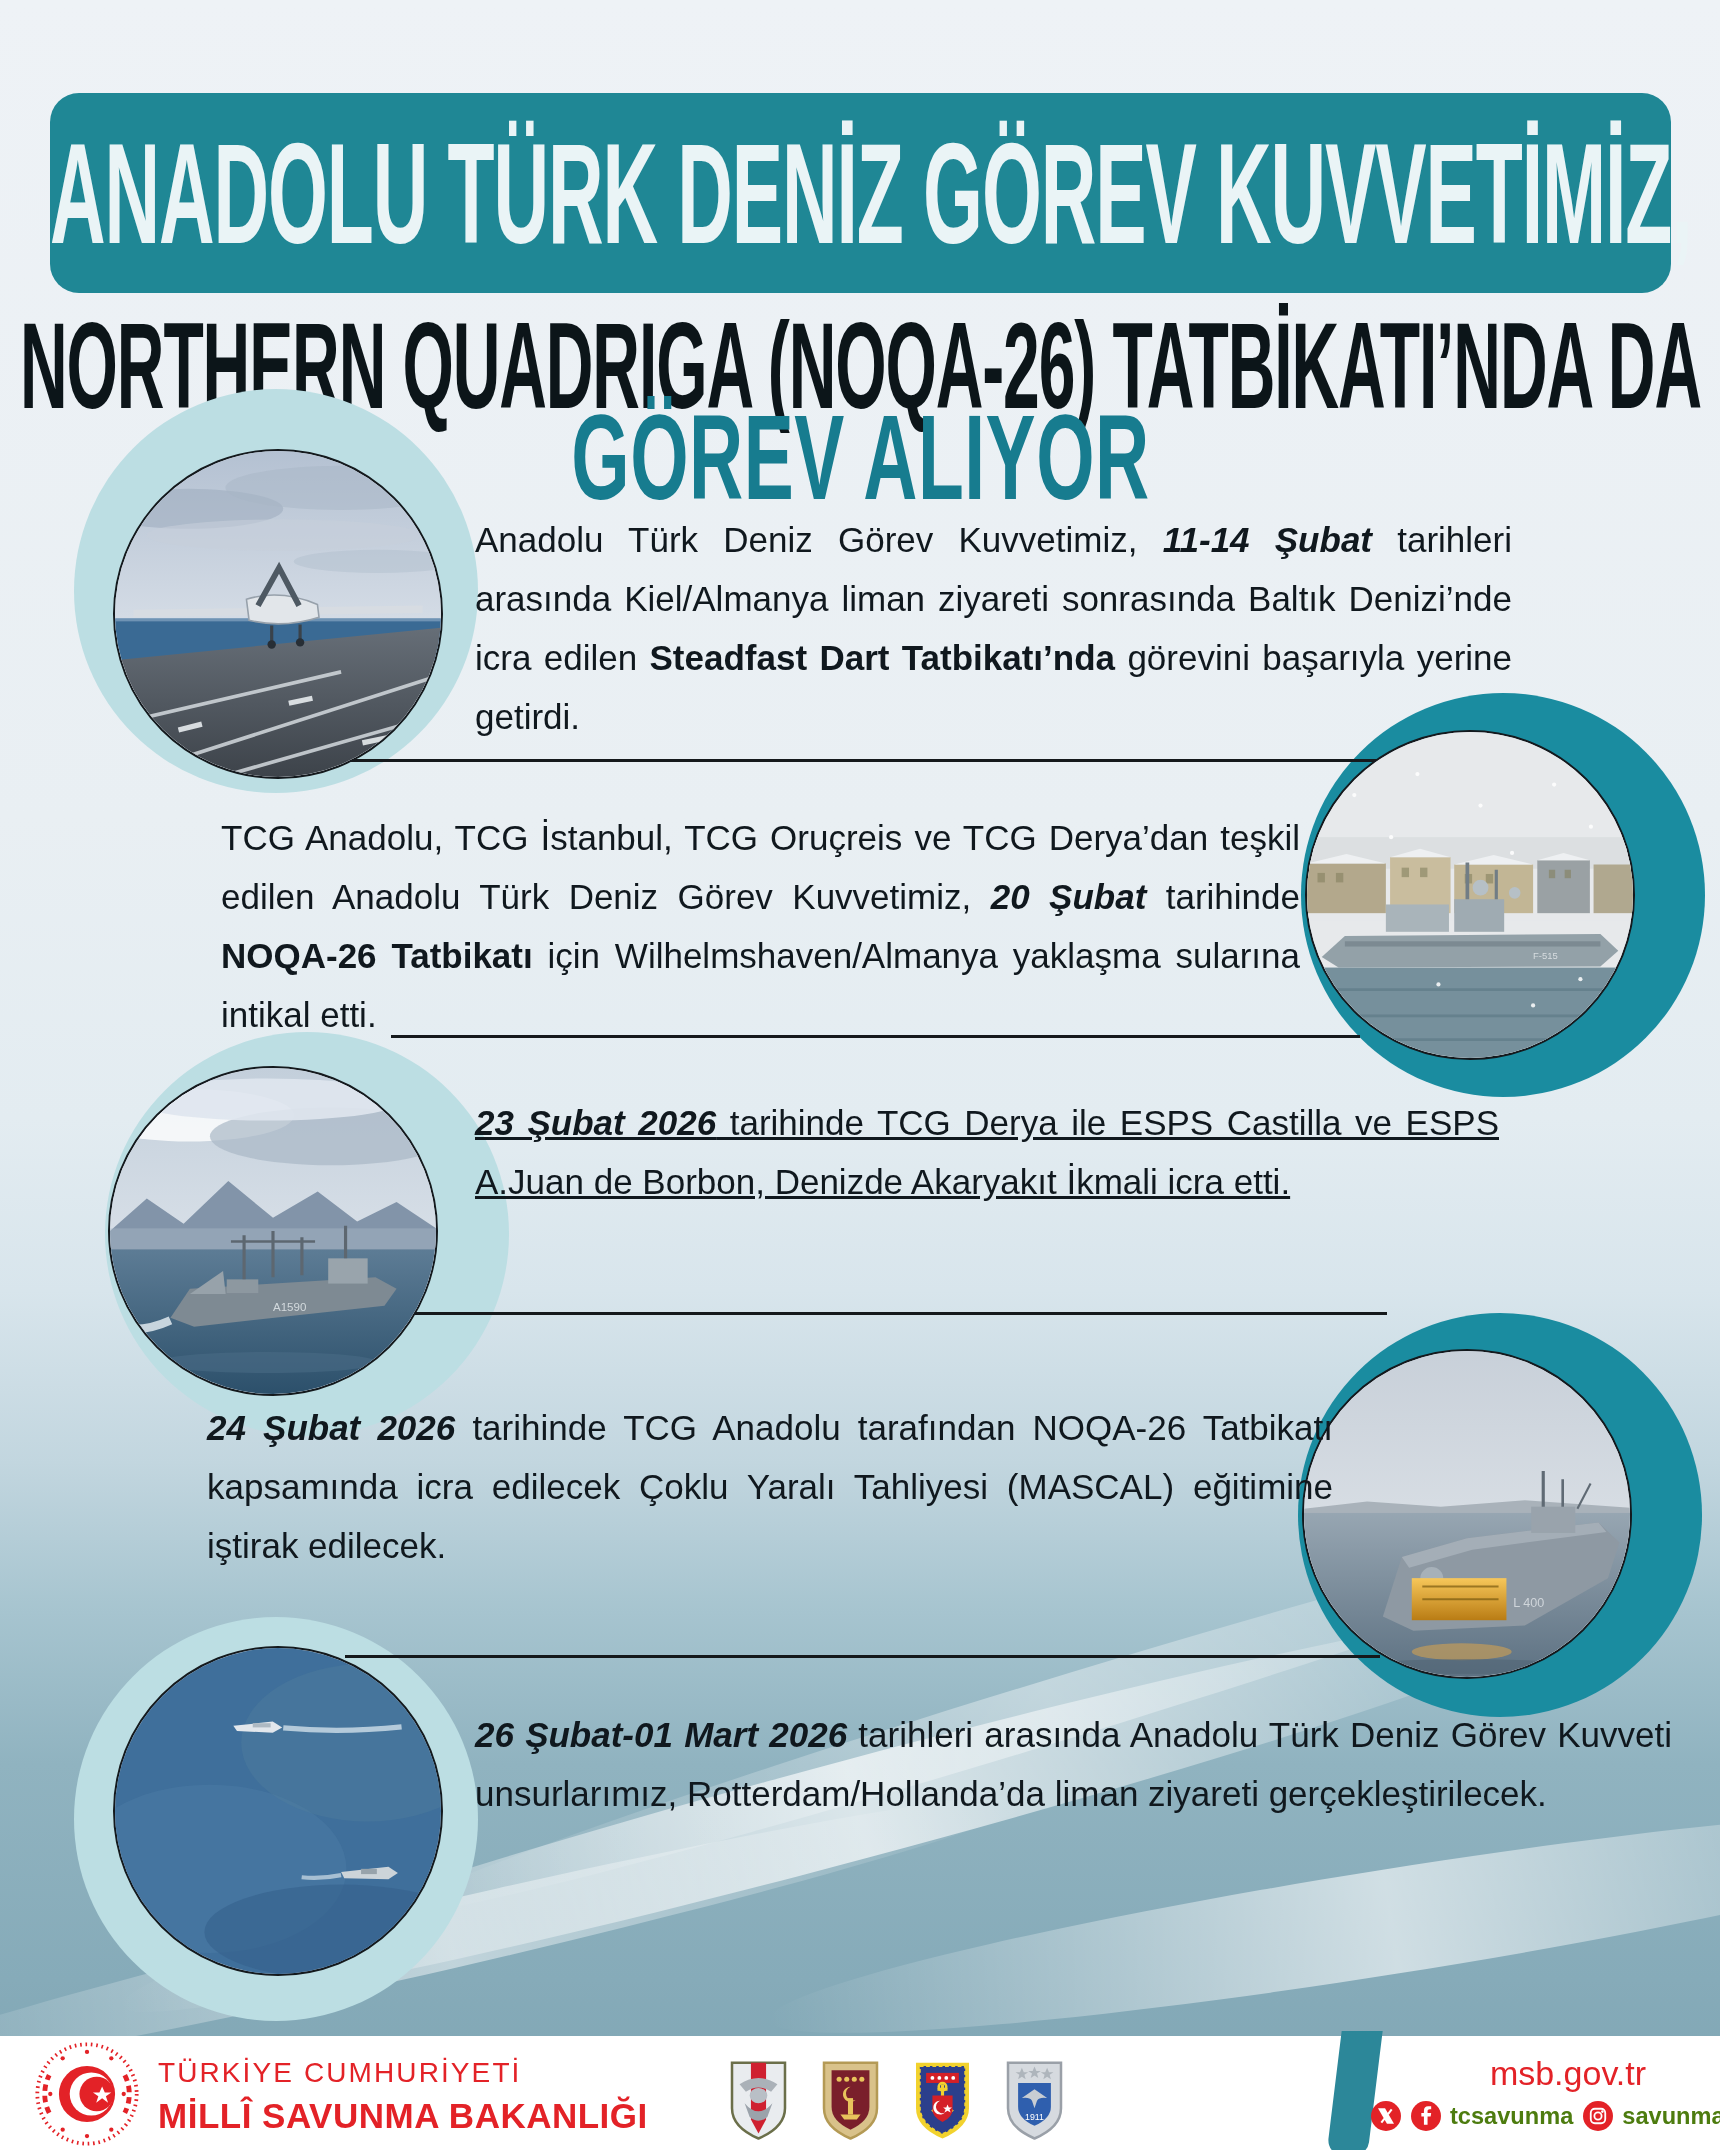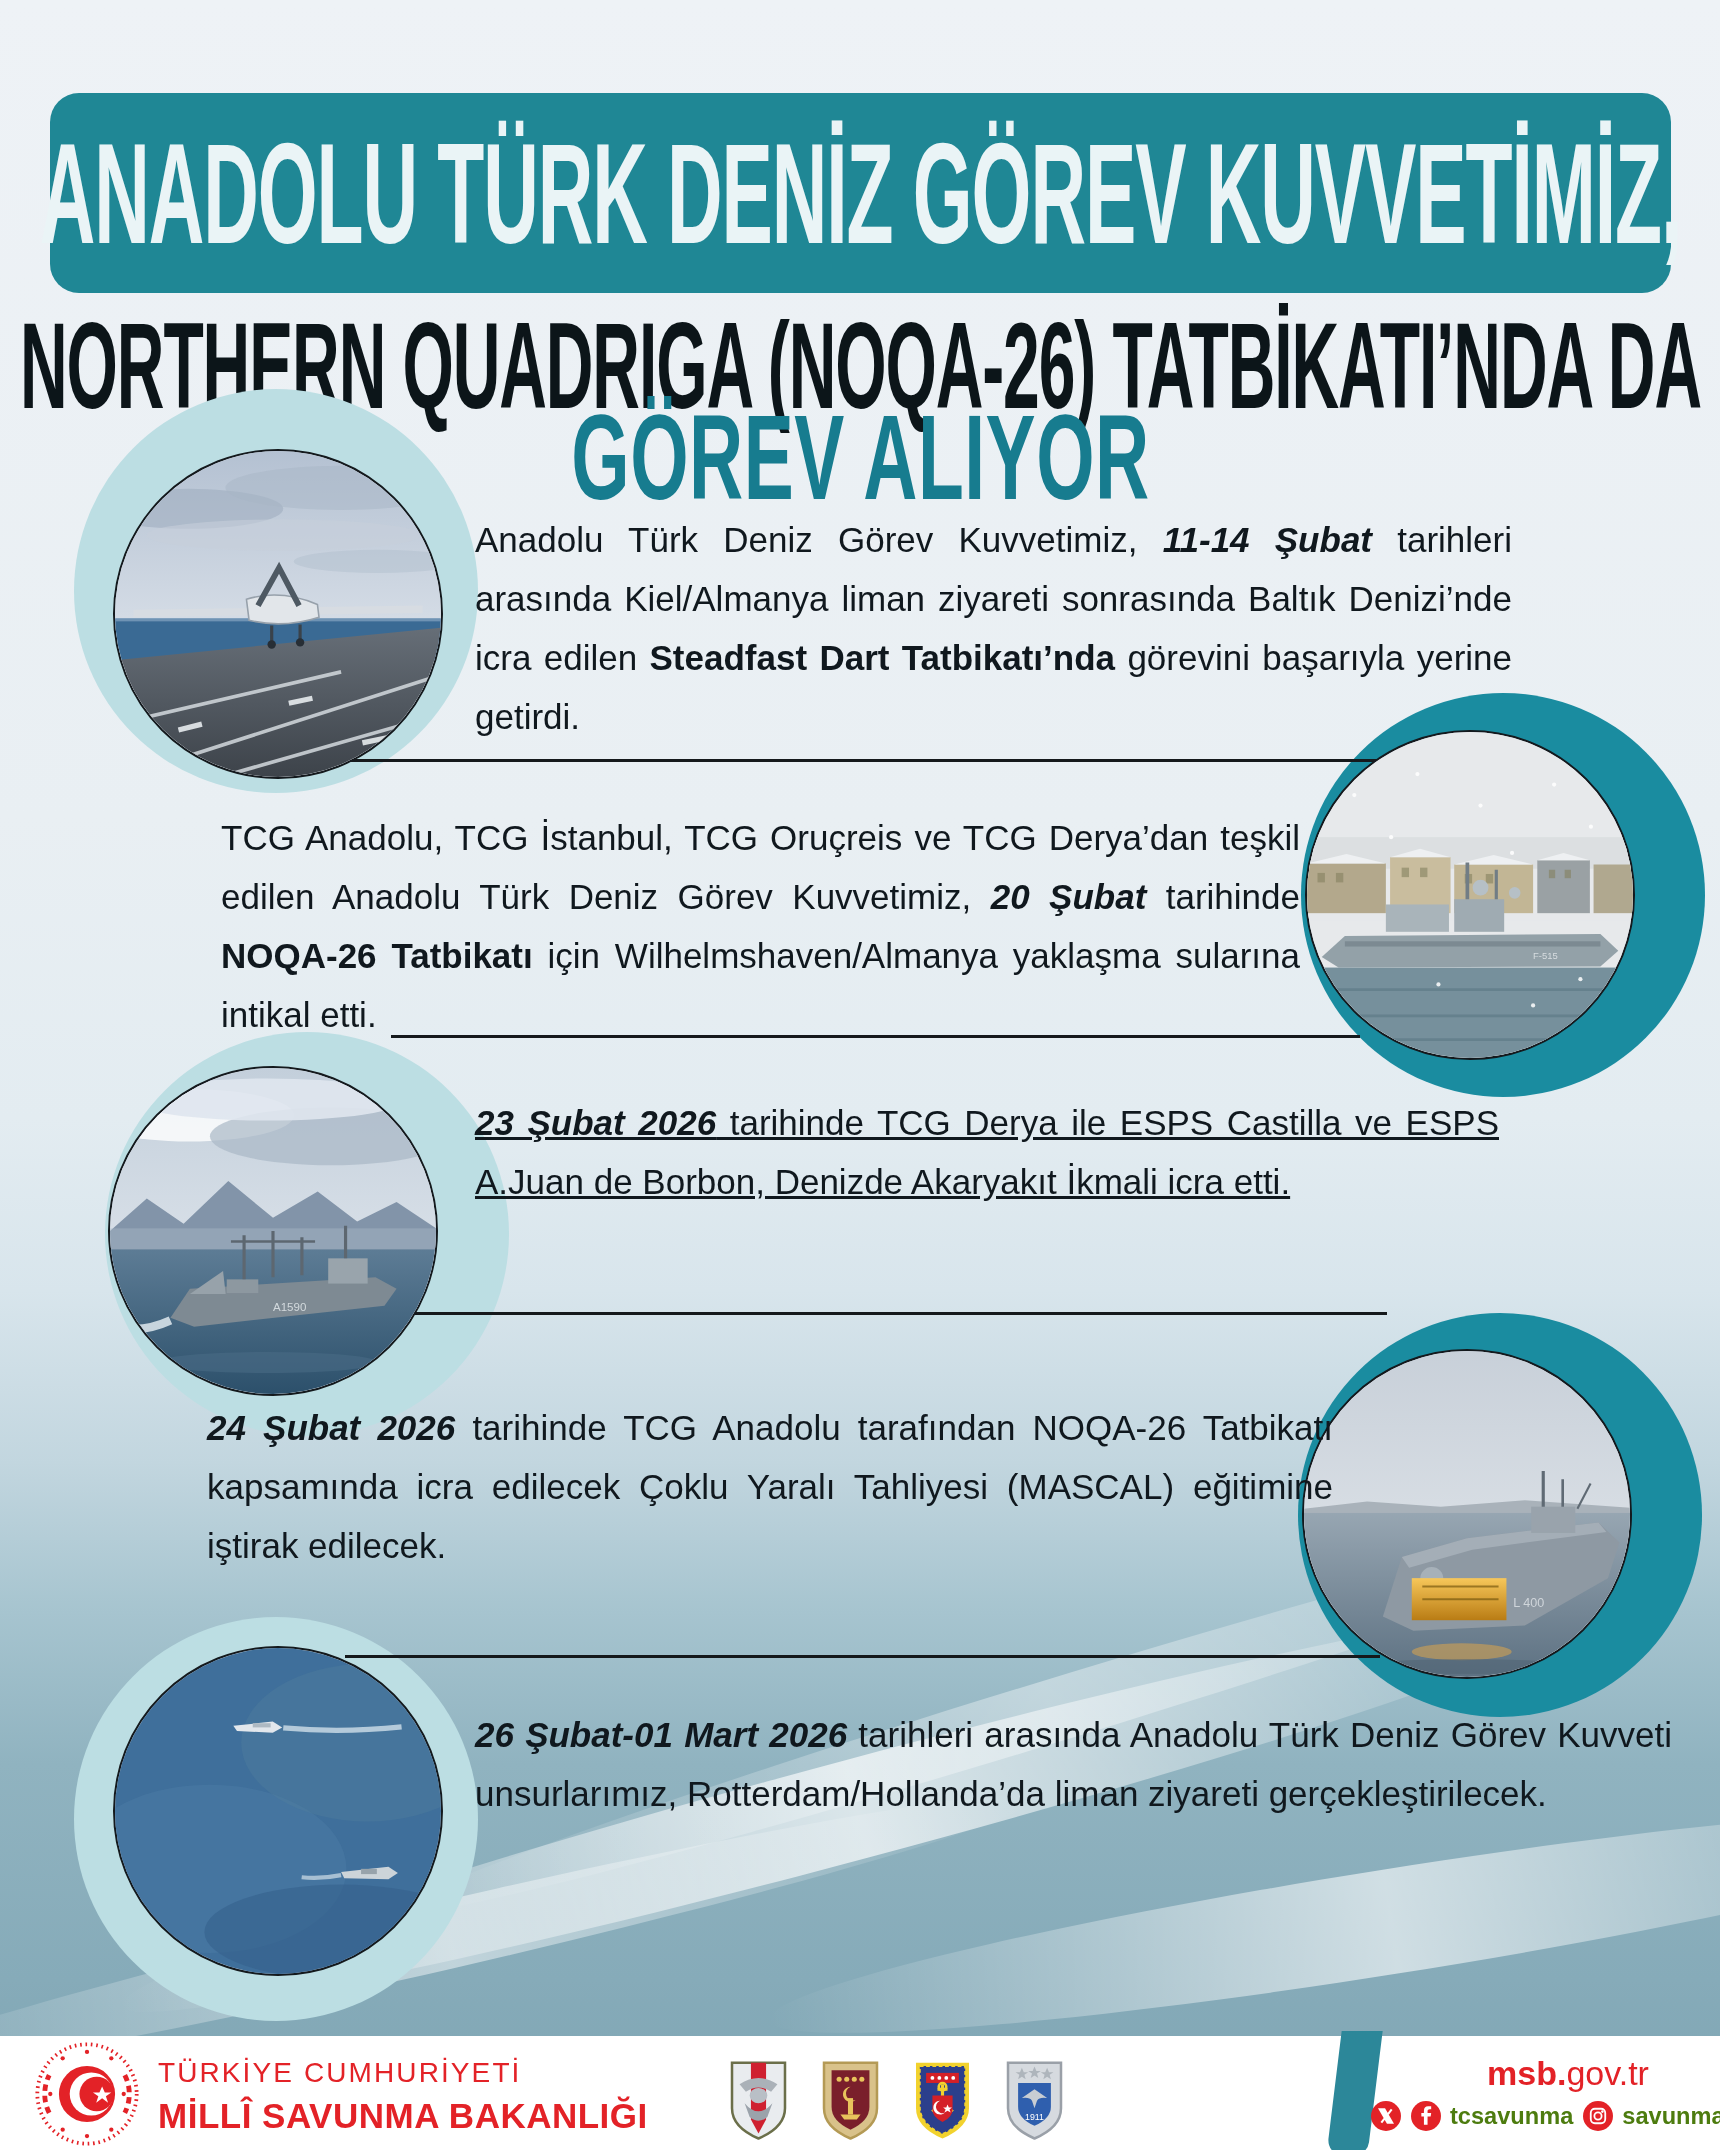--- a/index.html
+++ b/index.html
@@ -10,21 +10,21 @@
     background:linear-gradient(180deg,#eef2f6 0%,#e9eff3 38%,#e3ecf1 52%,
       #d8e5ec 60%,#c2d6df 68%,#a6c4cf 75%,#90b3c0 82%,#86abb9 92%,#7da4b2 100%);}
   .streak{position:absolute;border-radius:50%;
     background:linear-gradient(90deg,rgba(255,255,255,0),rgba(255,255,255,.8),rgba(255,255,255,0));}
   .streak.s1{left:95px;top:1759px;width:1523px;height:100px;transform:rotate(-15deg);opacity:.85;}
   .streak.s2{left:-158px;top:1901px;width:1208px;height:68px;transform:rotate(-13deg);opacity:.6;}
   .streak.s3{left:761px;top:1869px;width:1260px;height:105px;transform:rotate(-9deg);opacity:.75;}
   .streak.s4{left:368px;top:1680px;width:1365px;height:63px;transform:rotate(-17deg);opacity:.5;}
   
   .title-bar{position:absolute;left:50px;top:93px;width:1621px;height:200px;
-    border-radius:29px;display:flex;align-items:center;justify-content:center;}
+    border-radius:29px;display:flex;align-items:center;justify-content:flex-start;}
   .h1span{font-weight:bold;font-size:77px;letter-spacing:-1.1px;white-space:nowrap;
     display:inline-block;transform:scaleY(1.85);color:#eaf4f6;}
   .hline{position:absolute;left:0;width:100%;display:flex;align-items:center;justify-content:center;}
   .h2wrap{top:299px;height:131px;}
   .h2span{font-weight:bold;font-size:66px;letter-spacing:-1.1px;white-space:nowrap;
     display:inline-block;transform:scaleY(1.85);color:#0c1519;}
   .h3wrap{top:399px;height:116px;}
   .h3span{font-weight:bold;font-size:75px;letter-spacing:0.5px;white-space:nowrap;
     display:inline-block;transform:scaleY(1.6);}
   
@@ -42,21 +42,21 @@
   .footer-slash{position:absolute;left:1334px;top:2031px;width:41px;height:125px;
     background:#2c8799;transform:skewX(-7deg);border-radius:0 0 13.7px 18px;z-index:6;}
   .ministry{position:absolute;left:158px;top:2057px;z-index:7;}
   .ministry .l1{font-size:28px;letter-spacing:2.1px;color:#e32227;}
   .ministry .l2{font-size:35px;font-weight:bold;letter-spacing:0.5px;color:#e32227;margin-top:7.4px;}
   .gov-emblem{position:absolute;left:33px;top:2040px;width:108px;height:108px;z-index:7;}
   .branch-emblems{position:absolute;left:726px;top:2059px;display:flex;gap:27px;z-index:7;}
   .branch-emblems svg{width:65px;height:82px;display:block;}
   .site{position:absolute;left:1407px;top:2054px;width:294px;text-align:center;z-index:7;
     font-size:34px;color:#e32227;white-space:nowrap;}
-  .site .bold{font-weight:bold;margin-left:28px;}
+  .site .bold{font-weight:normal;margin-left:28px;}
   .social-row{position:absolute;left:1371px;top:2101px;display:flex;align-items:center;gap:9.5px;z-index:7;}
   .soc-circle{width:30px;height:30px;}
   .handle{font-size:23.6px;font-weight:bold;color:#4d7c0f;white-space:nowrap;}
 </style>
 </head>
 <body>
 
 <div id="poster">
 
   <div class="bg-base"></div>

